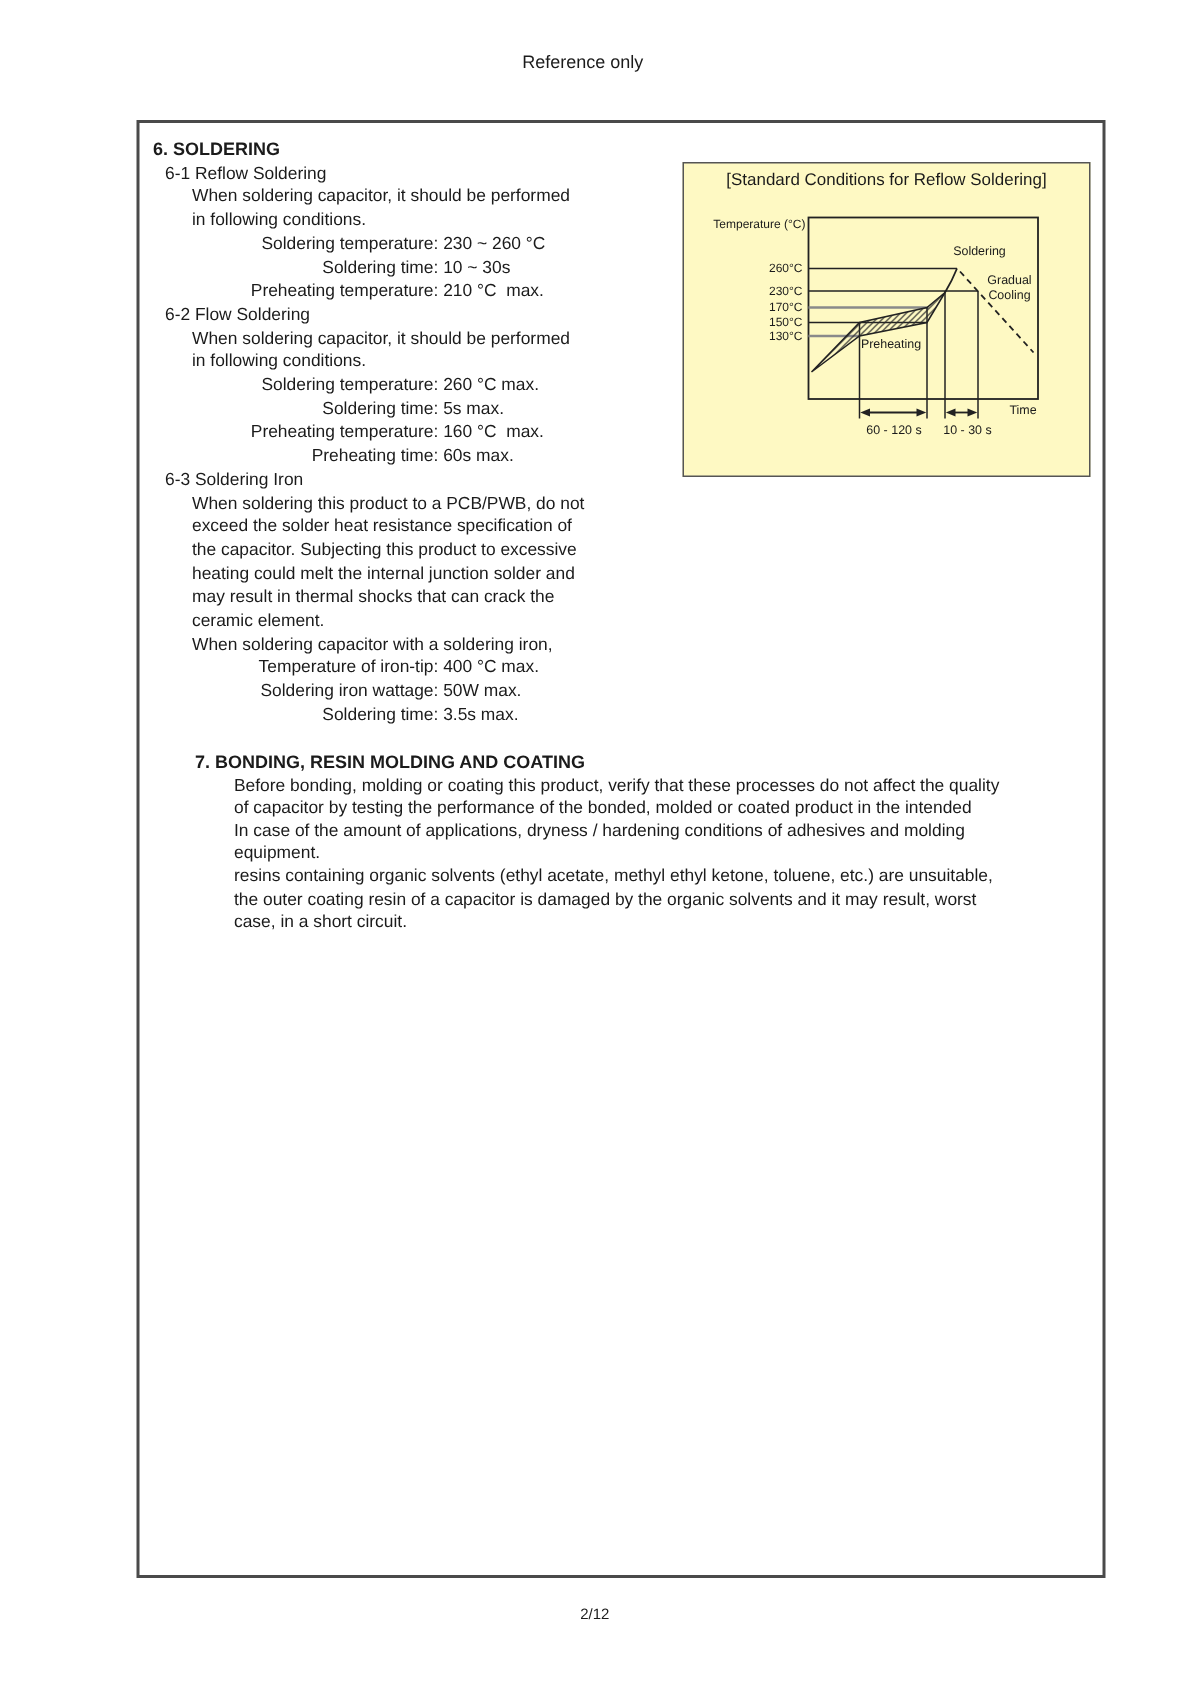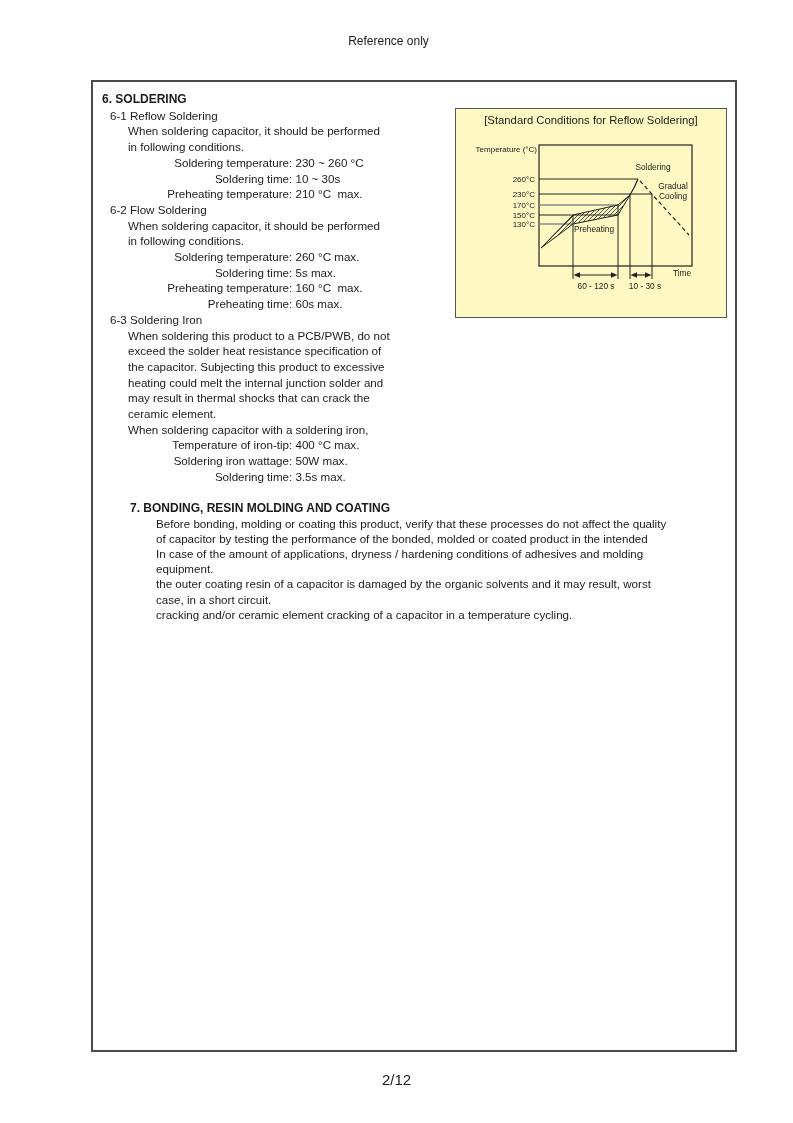--- a/index.html
+++ b/index.html
@@ -8,21 +8,21 @@
     background:#ffffff; color:#1b1b1b;
     font-family:"Liberation Sans", sans-serif;
     overflow:hidden;
   }
   .page-header {
     position:absolute; top:34px; left:0; width:777px;
     text-align:center; font-size:12px;
   }
   .page-footer {
     position:absolute; top:1071px; left:0; width:793px;
-    text-align:center; font-size:15px;
+    text-align:center; font-size:10px;
   }
   .frame {
     position:absolute; left:91px; top:80px; width:646px; height:972px;
     border:2px solid #4a4a4a; box-sizing:border-box;
   }
   .sec6 { position:absolute; left:2px; top:10px; font-size:11.6px; line-height:15.7px; }
   .sec7 { position:absolute; left:2px; top:419px; font-size:11.6px; line-height:15.1px;margin-left:28px; }
   .l { white-space:pre; }
   .h  { font-weight:bold; font-size:12px; padding-left:7px; }
   .sub { padding-left:15px; }
@@ -80,23 +80,23 @@
     <div class="l spec"><span class="lbl">Soldering iron wattage</span><span class="val">: 50W max.</span></div>
     <div class="l spec"><span class="lbl">Soldering time</span><span class="val">: 3.5s max.</span></div>
   </div>
 
   <div class="sec7">
     <div class="l h">7. BONDING, RESIN MOLDING AND COATING</div>
     <div class="l bd">Before bonding, molding or coating this product, verify that these processes do not affect the quality</div>
     <div class="l bd">of capacitor by testing the performance of the bonded, molded or coated product in the intended</div>
     <div class="l bd">In case of the amount of applications, dryness / hardening conditions of adhesives and molding</div>
     <div class="l bd">equipment.</div>
+    <div class="l bd">resins containing organic solvents (ethyl acetate, methyl ethyl ketone, toluene, etc.) are unsuitable,</div>
     <div class="l bd">the outer coating resin of a capacitor is damaged by the organic solvents and it may result, worst</div>
     <div class="l bd">case, in a short circuit.</div>
-    <div class="l bd">cracking and/or ceramic element cracking of a capacitor in a temperature cycling.</div>
   </div>
 
   <div class="chartbox">
     <div class="chart-title">[Standard Conditions for Reflow Soldering]</div>
     <svg width="269" height="205" viewBox="0 0 269 205">
       <defs>
         <pattern id="hatch" width="4" height="4" patternUnits="userSpaceOnUse">
           <path d="M-1,5 L5,-1 M-1,1 L1,-1 M3,5 L5,3" stroke="#2a2a2a" stroke-width="0.8"></path>
         </pattern>
       </defs>

